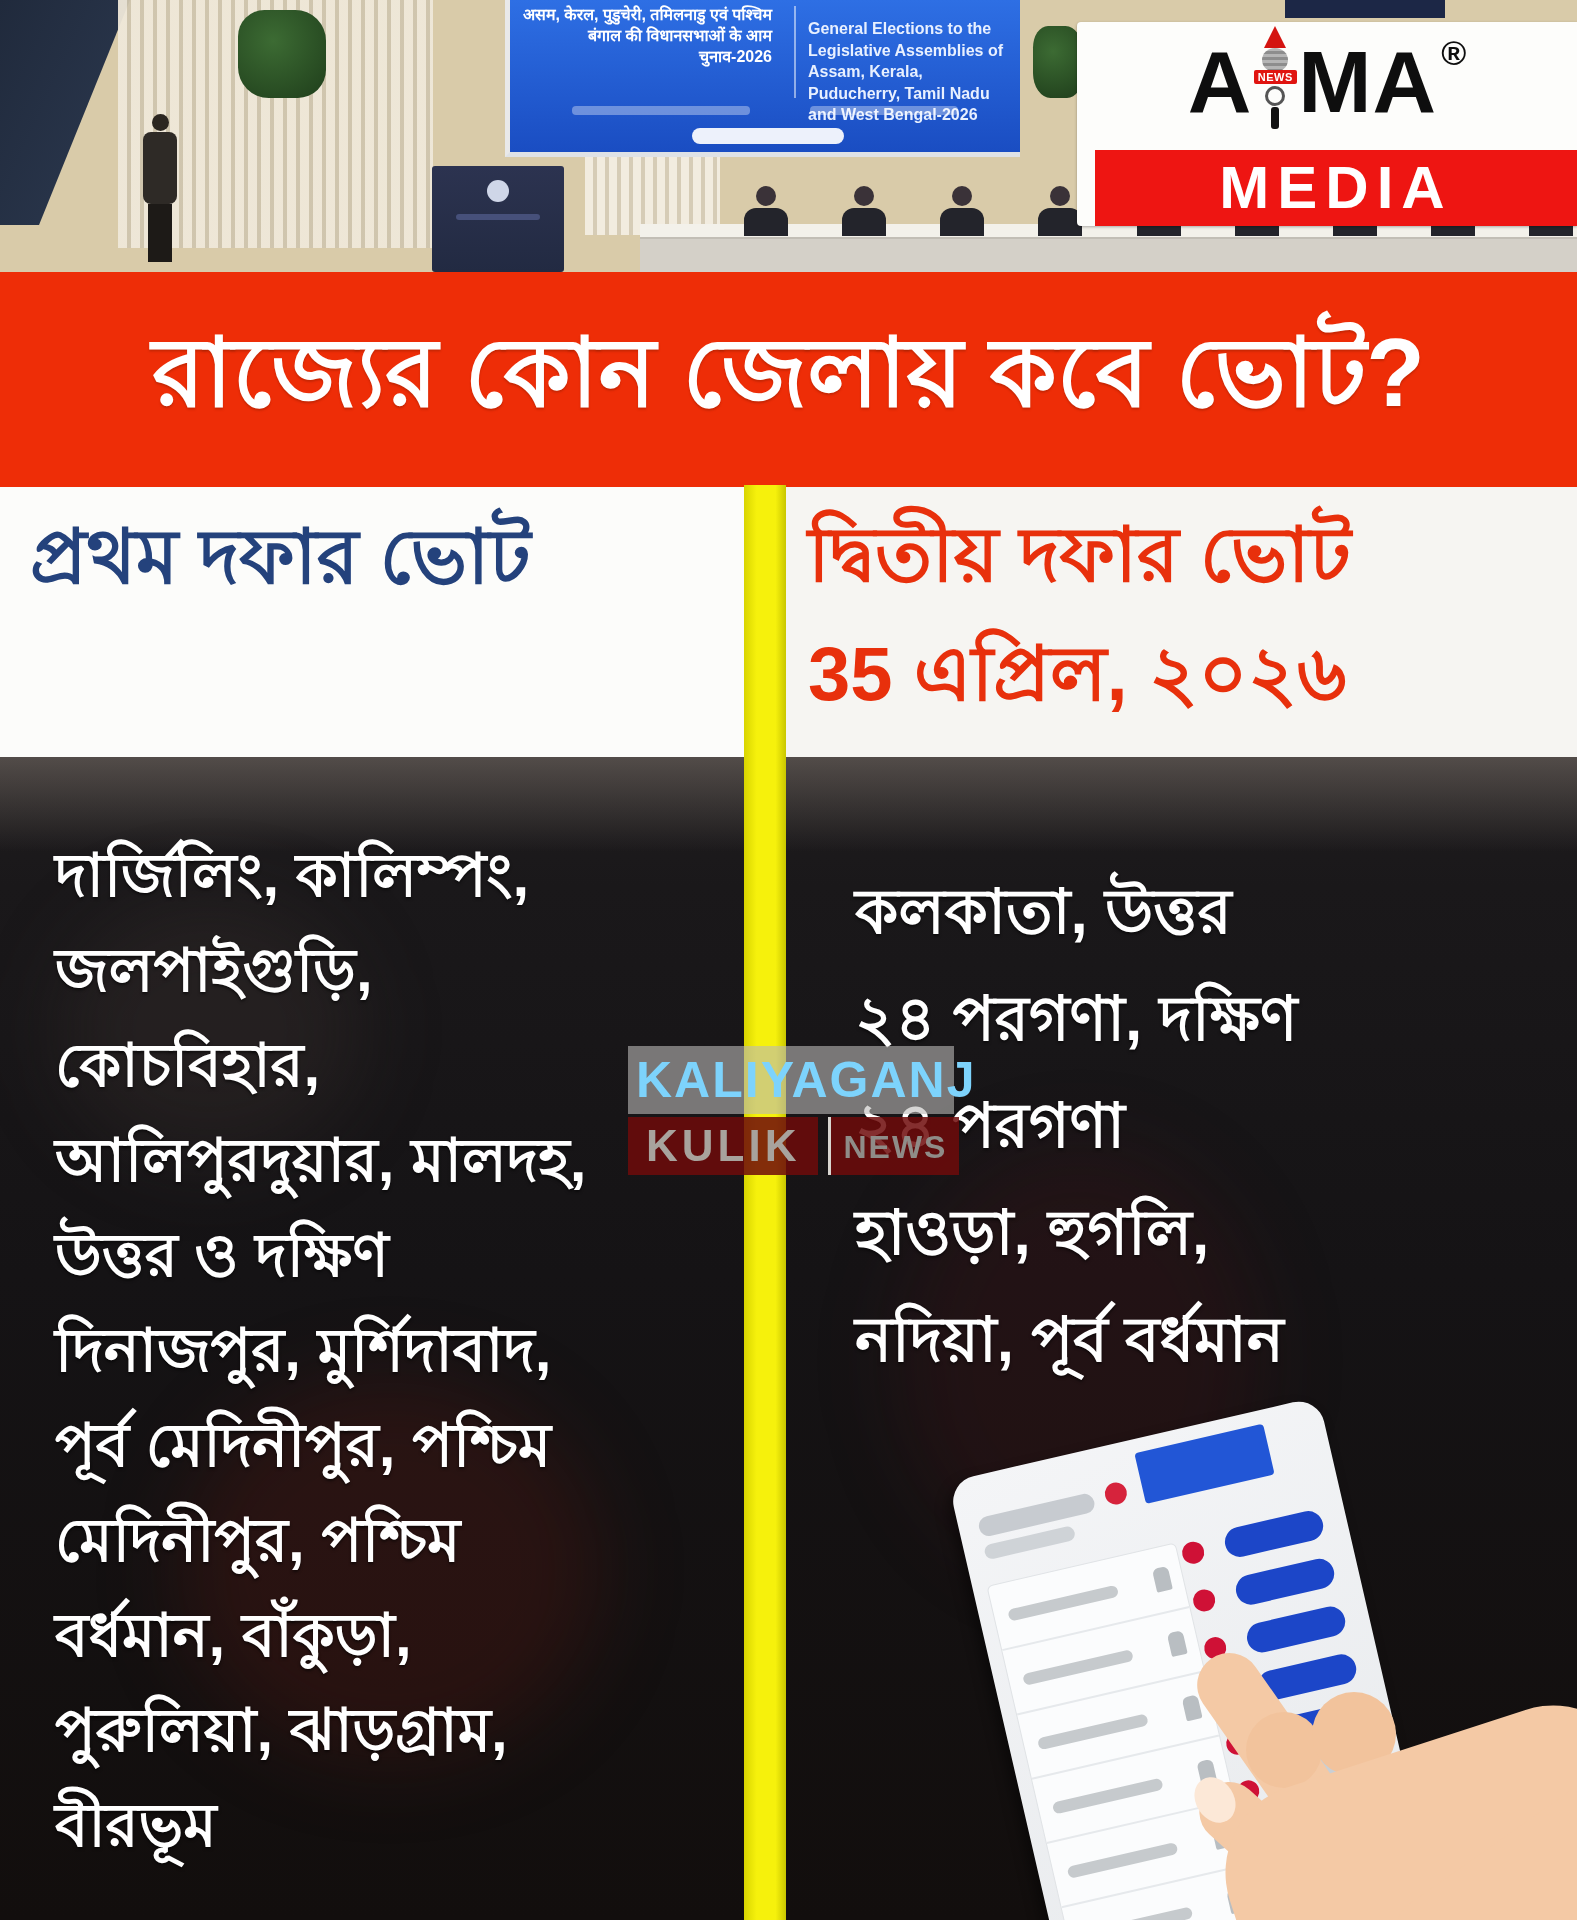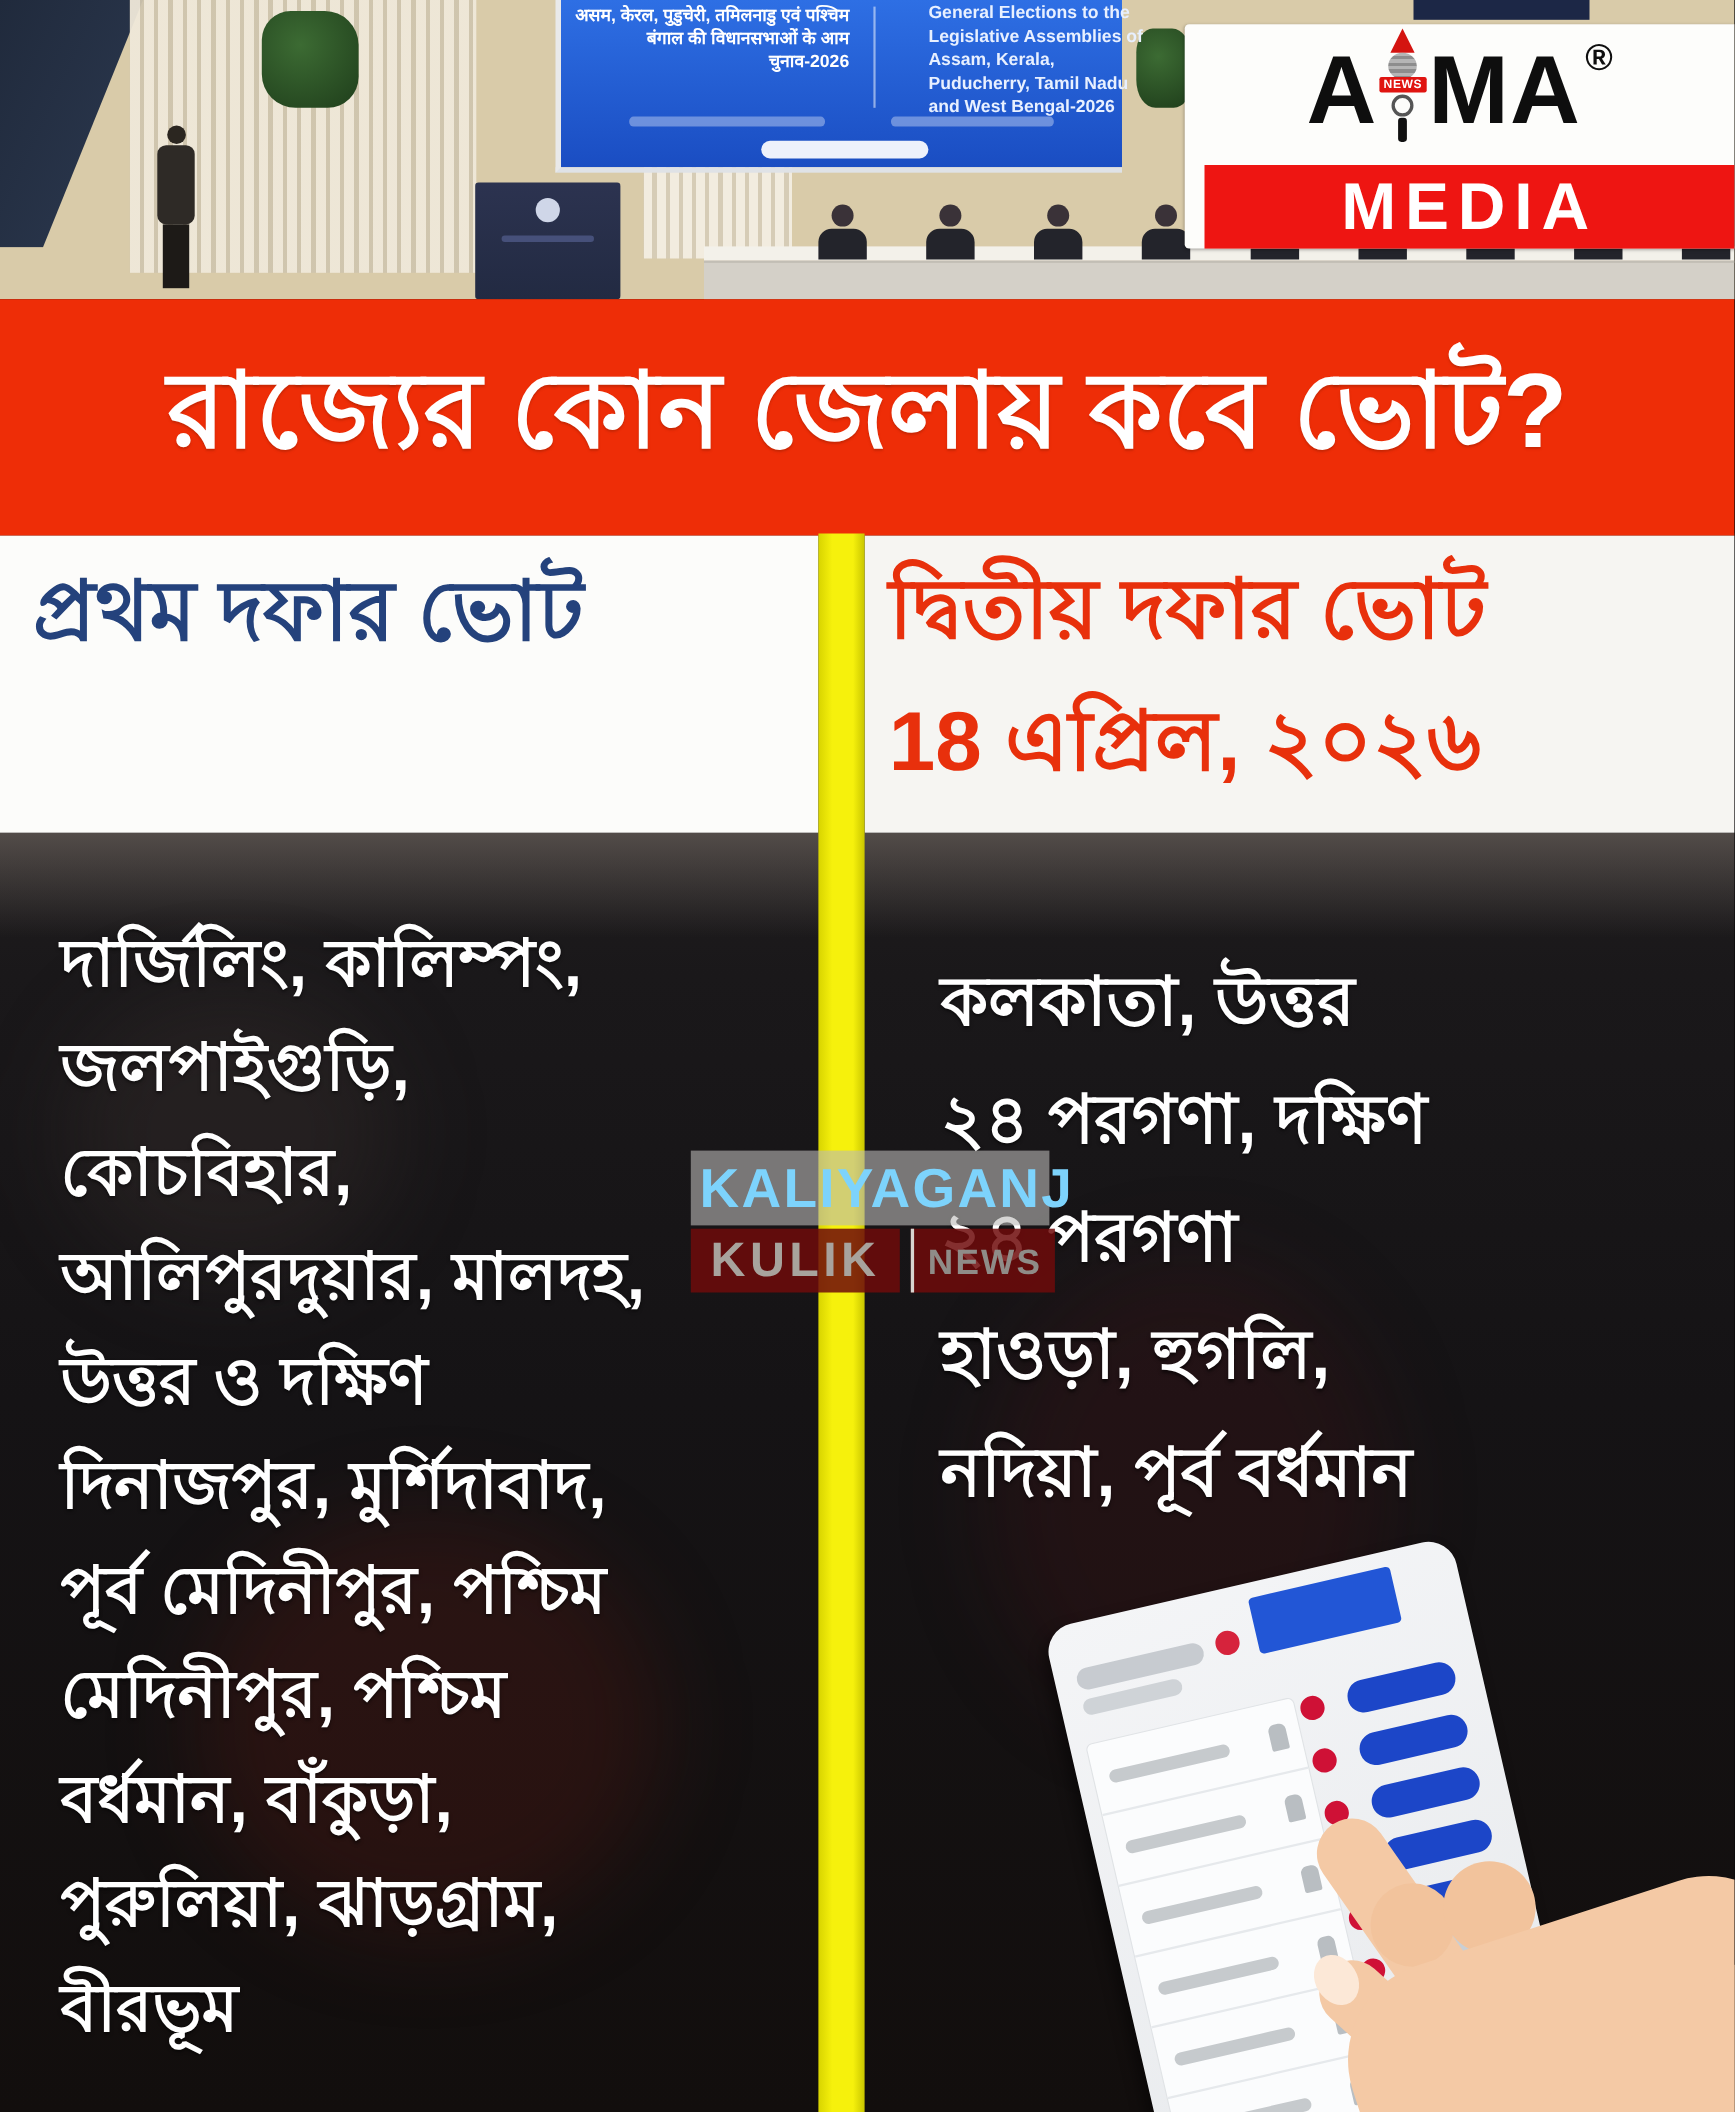--- a/index.html
+++ b/index.html
@@ -18,21 +18,21 @@
   .plant{border-radius:30% 35% 32% 35%;background:radial-gradient(circle at 40% 35%,#3c6b33,#1f3e1b);}
   .plant1{left:238px;top:10px;width:88px;height:88px;}
   .plant2{left:718px;top:18px;width:118px;height:108px;}
   .plant3{left:1033px;top:26px;width:50px;height:72px;}
   .screen{left:505px;top:0;width:510px;height:152px;
     background:linear-gradient(180deg,#2e6fe4,#1a4dc2);
     border-left:5px solid #e9e9e9;border-bottom:5px solid #dfe2e6;}
   .scr-hindi{left:10px;top:5px;width:252px;font-size:16px;font-weight:bold;color:#fff;
     text-align:right;line-height:1.3;}
   .scr-sep{left:284px;top:6px;width:2px;height:92px;background:rgba(255,255,255,.5);}
-  .scr-eng{left:298px;top:1px;width:205px;font-size:16px;font-weight:bold;color:#e8f0ff;line-height:1.35;margin-left:36px;}
+  .scr-eng{left:298px;top:18px;width:205px;font-size:16px;font-weight:bold;color:#e8f0ff;line-height:1.35;}
   .scr-bar{height:9px;background:rgba(255,255,255,.35);border-radius:4px;}
   .scr-bar1{left:62px;top:106px;width:178px;}
   .scr-bar2{left:300px;top:106px;width:148px;}
   .scr-pill{left:182px;top:128px;width:152px;height:16px;background:rgba(255,255,255,.92);border-radius:9px;}
   .navy-strip{left:1285px;top:0;width:160px;height:18px;background:#1c2746;}
   .table-top{left:640px;top:224px;width:937px;height:13px;background:#f3f1ea;}
   .table-front{left:640px;top:237px;width:937px;height:35px;background:#d4d0c8;
     border-top:2px solid #c2beb5;}
   .person{width:52px;height:50px;}
   .person .head{width:20px;height:20px;border-radius:50%;background:#3a3238;margin:0 auto;}
@@ -242,21 +242,21 @@
   <div class="abs bg-fade"></div>
   <div class="abs blob blob1"></div>
   <div class="abs blob blob2"></div>
   <div class="abs blob blob3"></div>
 
   <div class="abs hdr hdr-left">
     <div class="hdr-title">প্রথম দফার ভোট</div>
   </div>
   <div class="abs hdr hdr-right">
     <div class="hdr-title">দ্বিতীয় দফার ভোট</div>
-    <div class="hdr-date">18 এপ্রিল, ২০২৬</div>
+    <div class="hdr-date">35 এপ্রিল, ২০২৬</div>
   </div>
 
   <div class="abs divider"></div>
 
   <div class="abs list list-left">দার্জিলিং, কালিম্পং,
 জলপাইগুড়ি,
 কোচবিহার,
 আলিপুরদুয়ার, মালদহ,
 উত্তর ও দক্ষিণ
 দিনাজপুর, মুর্শিদাবাদ,

